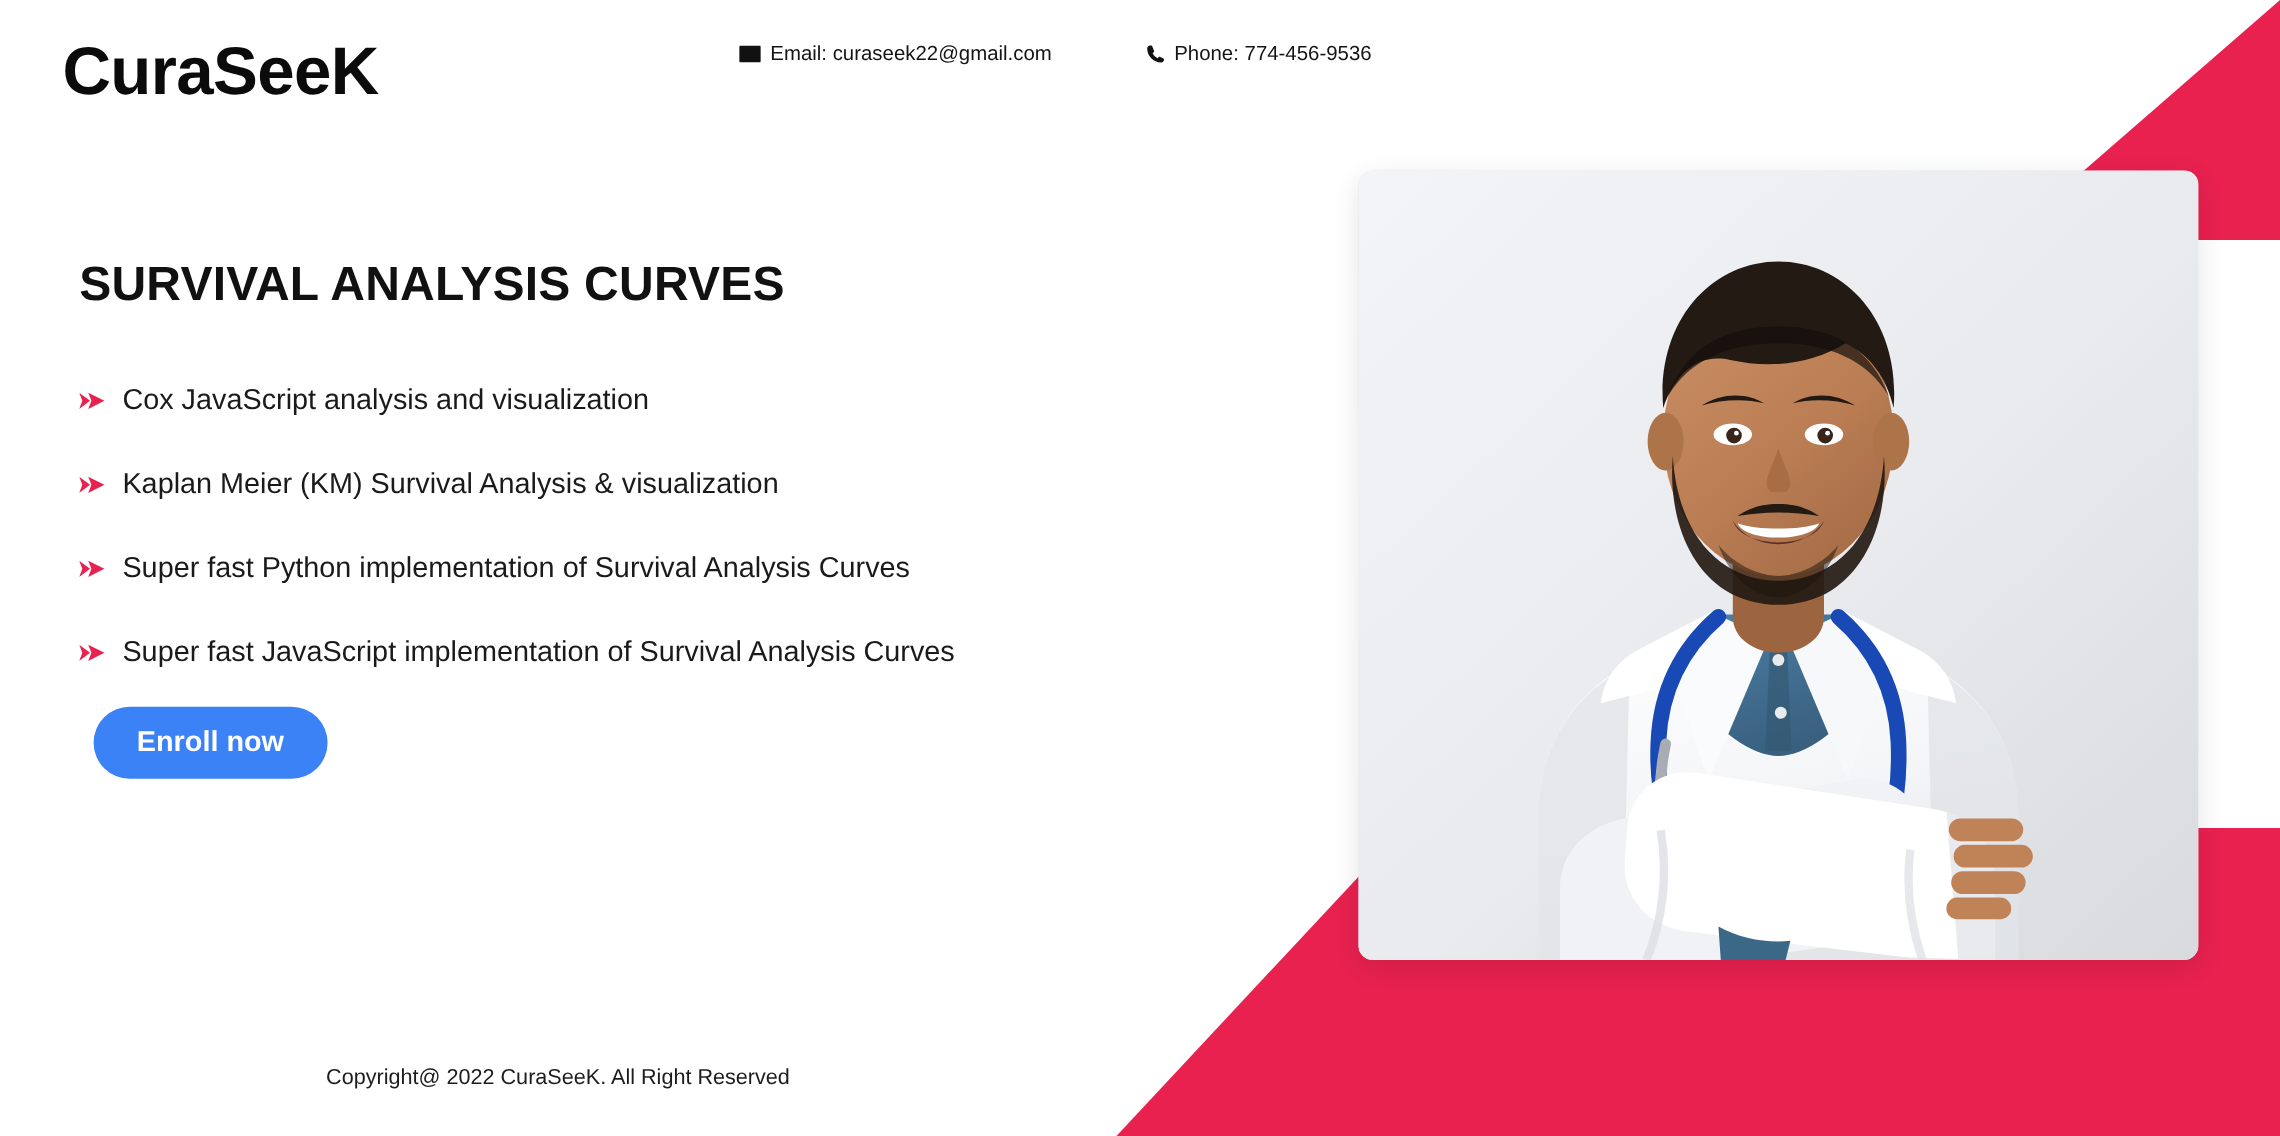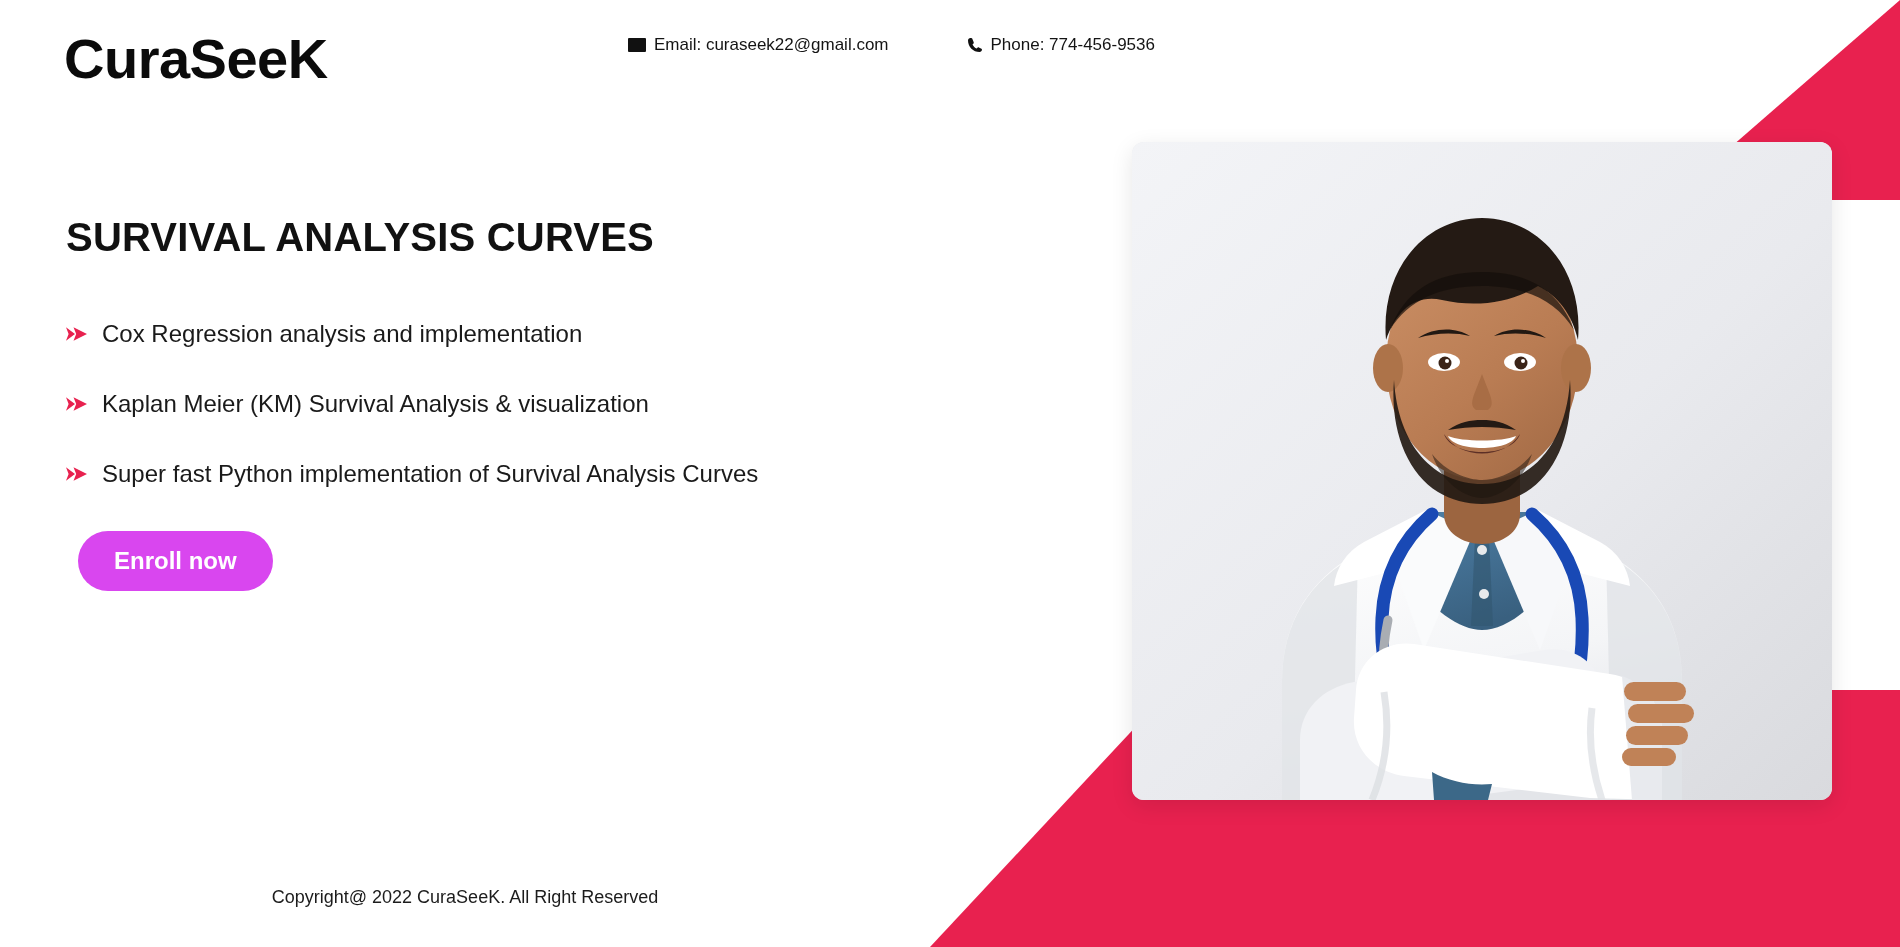--- a/index.html
+++ b/index.html
@@ -28,21 +28,21 @@
     width:1020px; height:257px;
     background:#E8214F;
     clip-path:polygon(290px 0, 1020px 0, 1020px 257px, 50px 257px);
     -webkit-clip-path:polygon(290px 0, 1020px 0, 1020px 257px, 50px 257px);
     z-index:1;
   }
 
   
   #site-header {
     position:absolute;
-    top:0; left:12px;
+    top:0; left:0;
     width:1643px; height:120px;
     z-index:5;
   }
   #brand-logo {
     position:absolute;
     left:52px; top:28px;
     font-size:56px;
     font-weight:bold;
     letter-spacing:-0.5px;
     color:#0b0b0b;
@@ -104,29 +104,29 @@
   .bullet-arrow svg { display:block; }
   .feature-text {
     font-size:24px;
     color:#1a1a1a;
     line-height:1.2;
     white-space:nowrap;
   }
 
   #enroll-button {
     margin-left:62px;
-    margin-top:22px;
+    margin-top:10px;
     display:inline-flex;
     align-items:center;
     justify-content:center;
     height:60px;
     padding:0 36px;
     border:none;
     border-radius:32px;
-    background:#d946ef;
+    background:#3b82f6;
     color:#ffffff;
     font-family:"Liberation Sans", sans-serif;
     font-size:24px;
     font-weight:bold;
     cursor:pointer;
   }
 
   
   #doctor-photo-card {
     position:absolute;
@@ -190,39 +190,48 @@
   <h1 id="page-title">SURVIVAL ANALYSIS CURVES</h1>
 
   <ul id="feature-list">
     <li class="feature-item">
       <span class="bullet-arrow">
         <svg width="22" height="18" viewBox="0 0 22 18" fill="#E8214F">
           <path d="M0 2.2 L9 9 L0 15.8 L2.6 9 Z"></path>
           <path d="M7.5 2.2 L21 9 L7.5 15.8 L10.2 9 Z"></path>
         </svg>
       </span>
-      <span class="feature-text">Cox Regression analysis and implementation</span>
+      <span class="feature-text">Cox JavaScript analysis and visualization</span>
     </li>
     <li class="feature-item">
       <span class="bullet-arrow">
         <svg width="22" height="18" viewBox="0 0 22 18" fill="#E8214F">
           <path d="M0 2.2 L9 9 L0 15.8 L2.6 9 Z"></path>
           <path d="M7.5 2.2 L21 9 L7.5 15.8 L10.2 9 Z"></path>
         </svg>
       </span>
       <span class="feature-text">Kaplan Meier (KM) Survival Analysis &amp; visualization</span>
     </li>
     <li class="feature-item">
       <span class="bullet-arrow">
         <svg width="22" height="18" viewBox="0 0 22 18" fill="#E8214F">
           <path d="M0 2.2 L9 9 L0 15.8 L2.6 9 Z"></path>
           <path d="M7.5 2.2 L21 9 L7.5 15.8 L10.2 9 Z"></path>
         </svg>
       </span>
       <span class="feature-text">Super fast Python implementation of Survival Analysis Curves</span>
+    </li>
+    <li class="feature-item">
+      <span class="bullet-arrow">
+        <svg width="22" height="18" viewBox="0 0 22 18" fill="#E8214F">
+          <path d="M0 2.2 L9 9 L0 15.8 L2.6 9 Z"></path>
+          <path d="M7.5 2.2 L21 9 L7.5 15.8 L10.2 9 Z"></path>
+        </svg>
+      </span>
+      <span class="feature-text">Super fast JavaScript implementation of Survival Analysis Curves</span>
     </li>
   </ul>
 
   <button id="enroll-button">Enroll now</button>
 </section>
 
 <div id="doctor-photo-card">
   <svg viewBox="0 0 700 658" preserveAspectRatio="xMidYMid slice">
     <defs>
       <linearGradient id="bgGrad" x1="0" y1="0" x2="1" y2="1">

